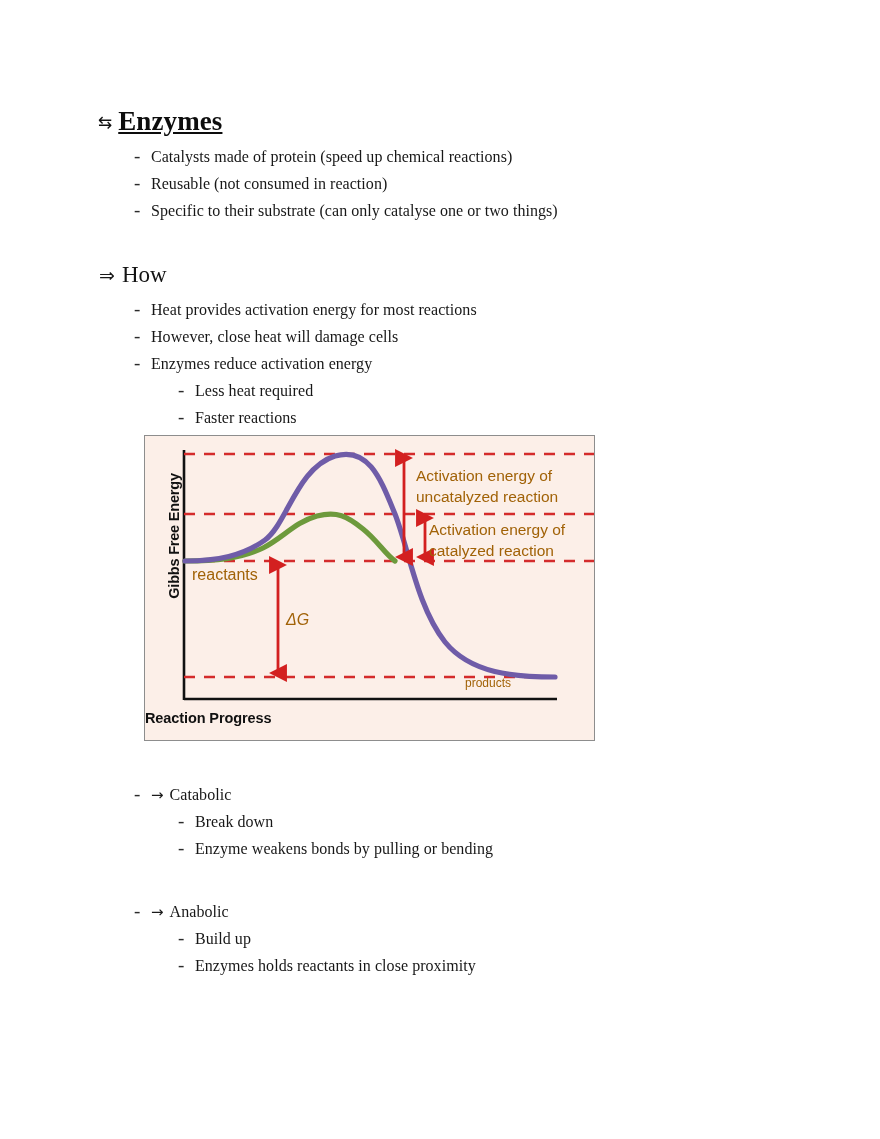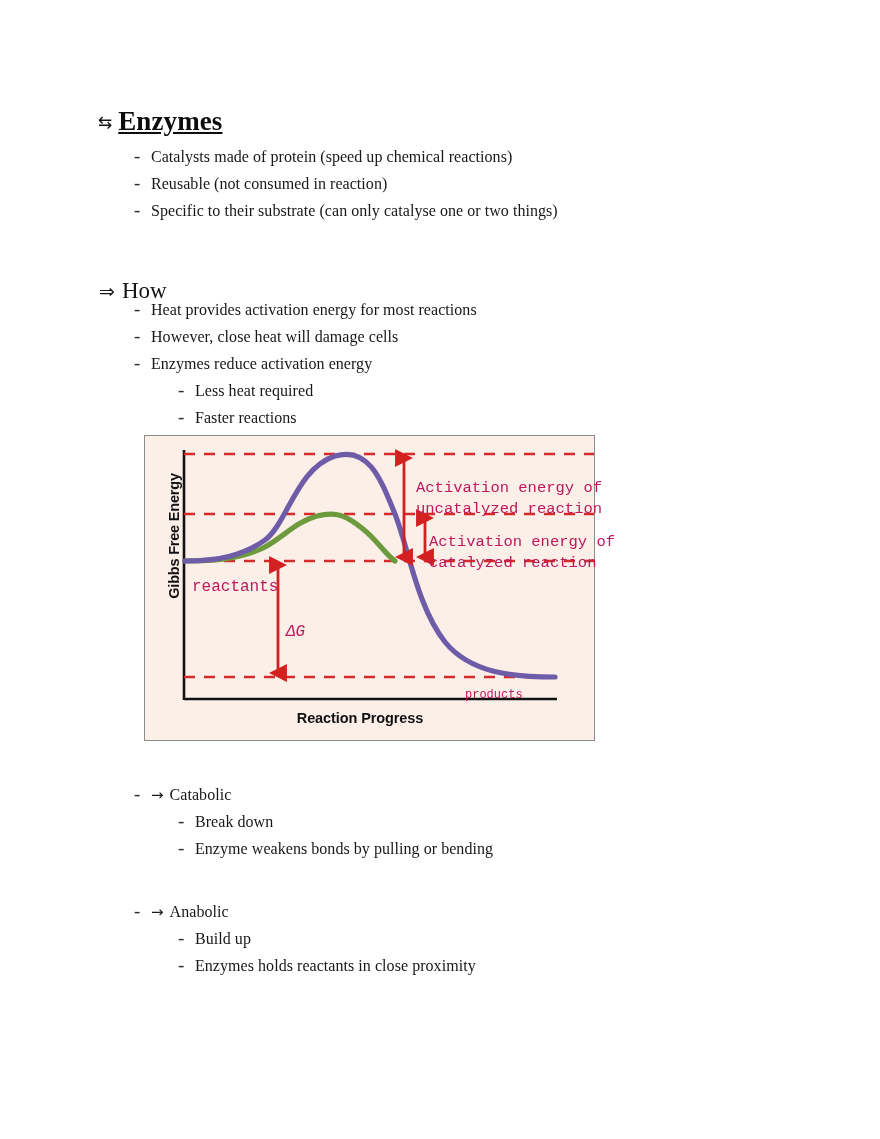--- a/index.html
+++ b/index.html
@@ -56,21 +56,20 @@
   .h2-icon {
     font-family: "DejaVu Sans", sans-serif;
     font-size: 19px;
     line-height: 1;
     color: #1a1a1a;
   }
   .h2-text {
     font-size: 23px;
     font-weight: normal;
     color: #141414;
-    margin-top: 16px;
   }
 
   
   .bullet {
     position: absolute;
     display: flex;
     align-items: baseline;
     white-space: nowrap;
   }
   .bullet .dash {
@@ -126,33 +125,32 @@
     font-size: 14.5px;
     font-weight: bold;
     color: #111;
     letter-spacing: -0.2px;
   }
   .xlabel {
     position: absolute;
     left: 0;
     top: 274px;
     width: 430px;
-    text-align: center;
+    text-align: left;
     font-family: "Liberation Sans", sans-serif;
     font-size: 14.5px;
     font-weight: bold;
     color: #111;
     letter-spacing: -0.1px;
   }
   .fig-text {
     position: absolute;
-    font-family: Liberation Mono, monospace;
-    color: #be185d;
+    font-family: Liberation Sans, sans-serif;
+    color: #a16207;
     white-space: nowrap;
-    margin-top: 12px;
   }
   .lbl-reactants { left: 47px;  top: 130px; font-size: 16px; text-align: right; }
   .lbl-products  { left: 320px; top: 240px; font-size: 12px; }
   .lbl-dg        { left: 141px; top: 175px; font-size: 16px; font-style: italic; }
   .ann1 { left: 271px; top: 30px;  font-size: 15.5px; line-height: 1.33; white-space: nowrap; }
   .ann2 { left: 284px; top: 84px;  font-size: 15.5px; line-height: 1.33; white-space: nowrap; }
 </style>
 </head>
 <body>
 

